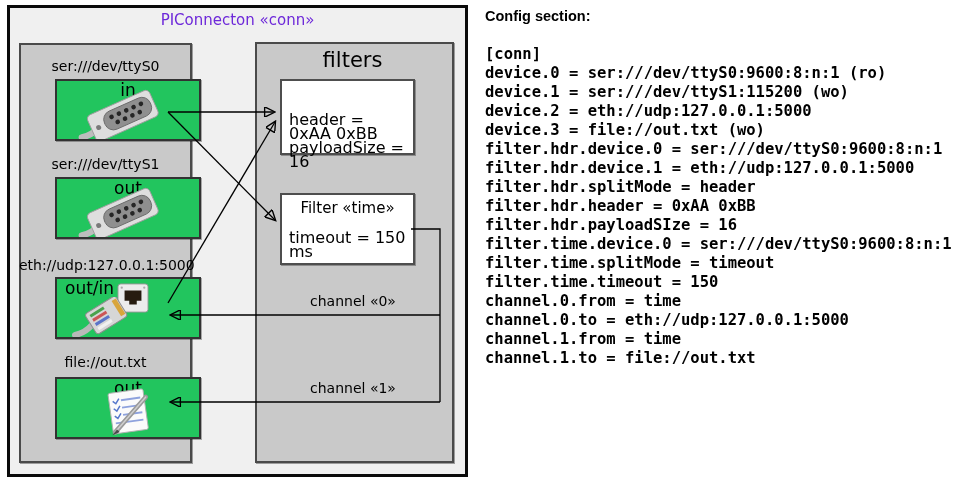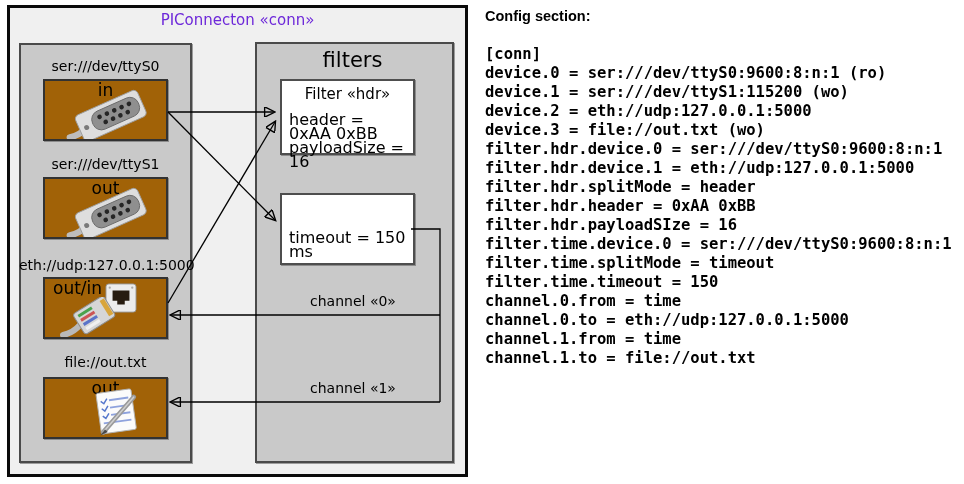--- a/index.html
+++ b/index.html
@@ -14,22 +14,22 @@
 
   .panel{position:absolute;background:#c9c9c9;border:2px solid #4a4a4a;
          box-shadow:1px 1px 0 rgba(0,0,0,0.35);}
   .devices-panel{left:9px;top:35px;width:169px;height:416px;}
   .filters-panel{left:245px;top:34px;width:195px;height:417px;}
   .filters-title{position:absolute;left:245px;top:40px;width:195px;text-align:center;
                  font-size:21px;}
 
   .device-label{position:absolute;left:9px;width:173px;text-align:center;
                 font-size:14px;white-space:nowrap;}
-  .device-box{position:absolute;left:33px;width:121px;height:58px;background:#a16207;
-              border:2px solid #323232;box-shadow:1px 1px 0 rgba(0,0,0,0.3);}
+  .device-box{position:absolute;left:45px;width:121px;height:58px;background:#22c55e;
+              border:2px solid #323232;box-shadow:1px 1px 0 rgba(0,0,0,0.3);padding-left:21px;}
   .dir{position:absolute;top:-1px;left:0;width:100%;text-align:center;font-size:17px;}
   .dir-left{width:auto;left:8px;text-align:right;}
   .dev-svg{position:absolute;}
 
   .filter-box{position:absolute;left:270px;width:131px;background:#ffffff;
               border:2px solid #4e4e4e;box-shadow:1px 1px 0 rgba(0,0,0,0.3);}
   .filter-hdr{top:71px;height:72px;}
   .filter-time{top:185px;height:68px;}
   .filter-title{position:absolute;top:4px;left:0;width:100%;text-align:center;font-size:15px;}
   .filter-attrs{position:absolute;left:7px;right:4px;font-size:16px;line-height:14px;
@@ -144,25 +144,25 @@
           <line x1="21" y1="31" x2="42" y2="31" stroke="#8ea2dd" stroke-width="2"></line>
           <line x1="12" y1="39" x2="42" y2="39" stroke="#8ea2dd" stroke-width="2"></line>
         </g>
         <path d="M13 51 L46 13" stroke="#9a9a9a" stroke-width="5" stroke-linecap="round"></path>
         <path d="M13 51 L46 13" stroke="#cfcfcf" stroke-width="1.6" stroke-linecap="round"></path>
         <path d="M10 54 l5 -6 l3 2.5 z" fill="#4a4a4a"></path>
       </svg>
     </div>
 
     <div class="filter-box filter-hdr">
-      <div class="filter-title">Filter «hdr»</div>
       <div class="filter-attrs">header = 0xAA 0xBB
 payloadSize = 16</div>
     </div>
     <div class="filter-box filter-time">
+      <div class="filter-title">Filter «time»</div>
       <div class="filter-attrs">timeout = 150 ms</div>
     </div>
 
     <div class="channel-label channel-0">channel «0»</div>
     <div class="channel-label channel-1">channel «1»</div>
 
     <svg class="wires" viewBox="0 0 455 466">
       <defs>
         <marker id="arr" viewBox="0 0 10 10" refX="9" refY="5" markerWidth="10" markerHeight="8" orient="auto">
           <path d="M0 0 L10 5 L0 10 z" fill="#000"></path>

